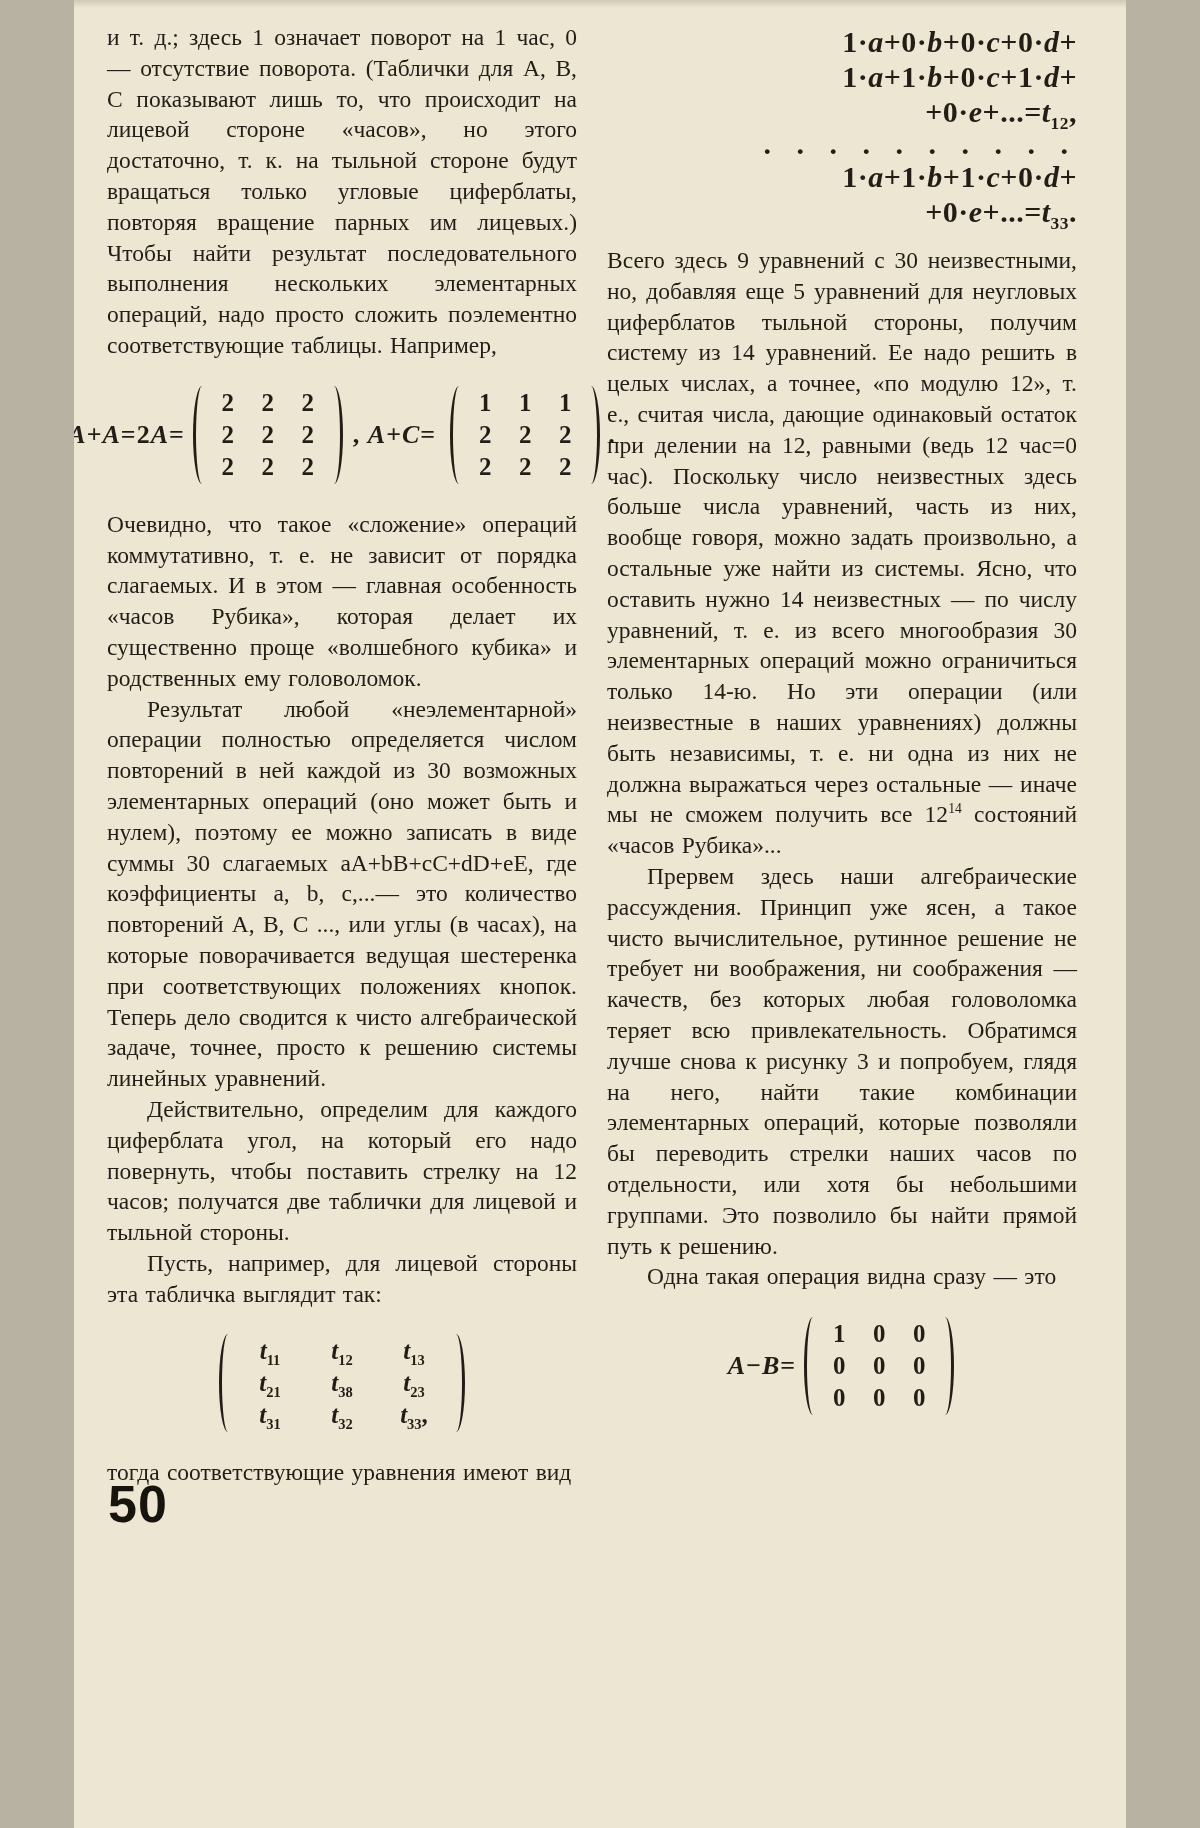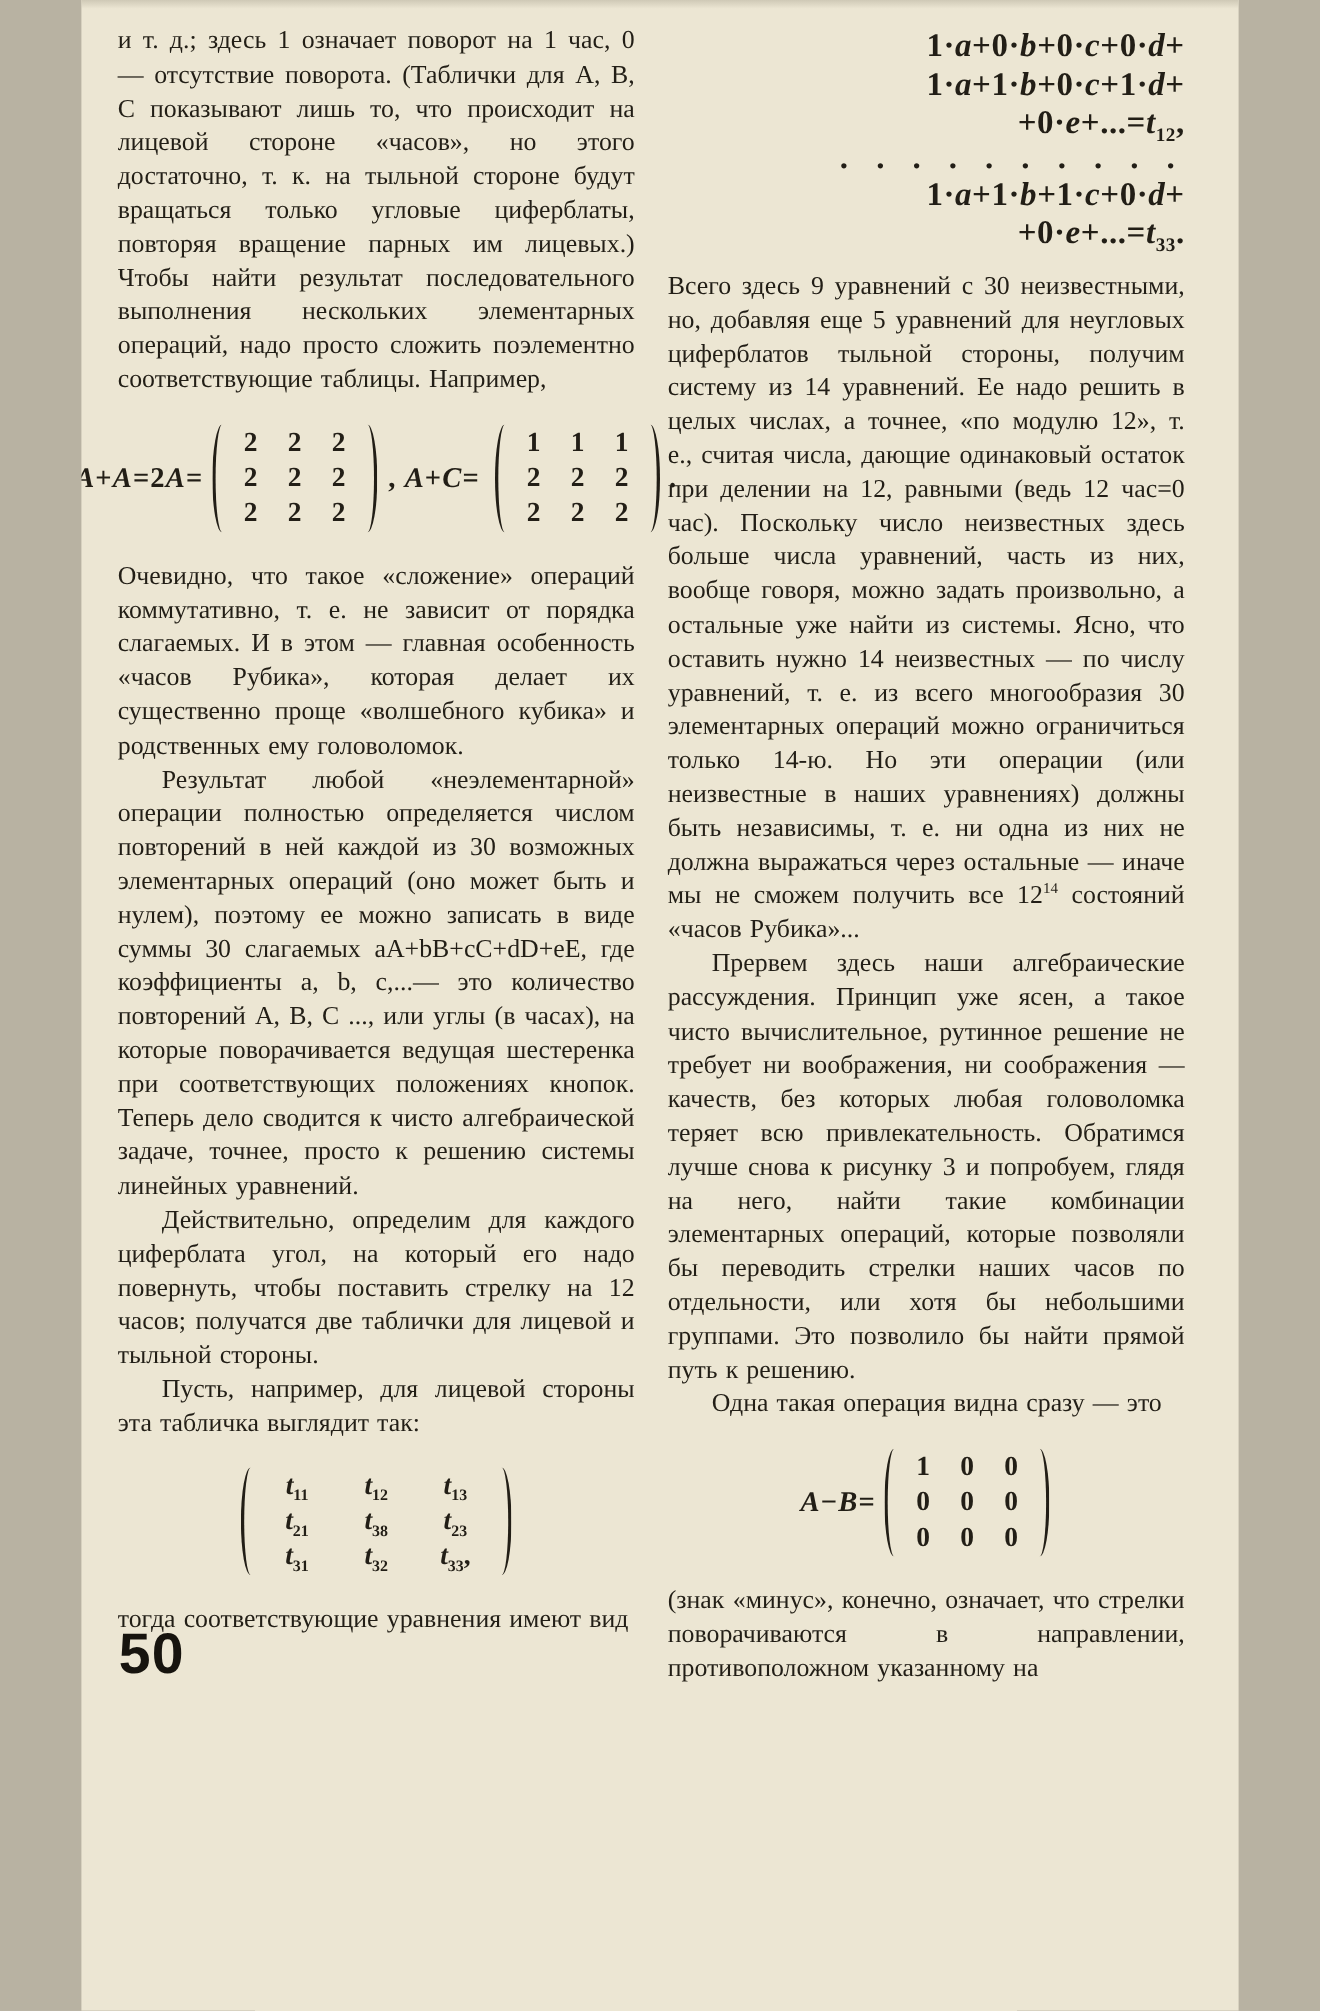--- a/index.html
+++ b/index.html
@@ -190,18 +190,17 @@
               <div class="mrow">
                 <span class="mcell">0</span>
                 <span class="mcell">0</span>
                 <span class="mcell">0</span>
               </div>
             </span>
           <span class="paren r"></span>
         </span>
       </div>
 
-      <p>(знак «минус», конечно, означает, что стрелки поворачиваются в направлении, противоположном указанному на</p>
     </div>
   </div>
 
   <div class="pageno">50</div>
 </div>
 
 </body></html>

